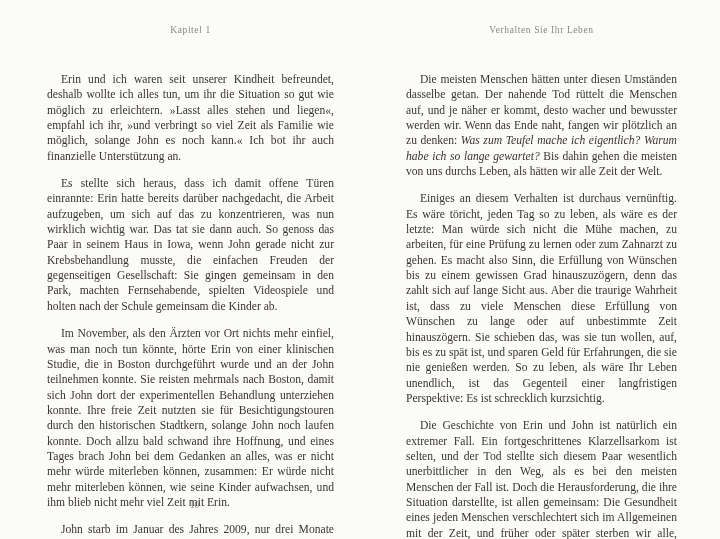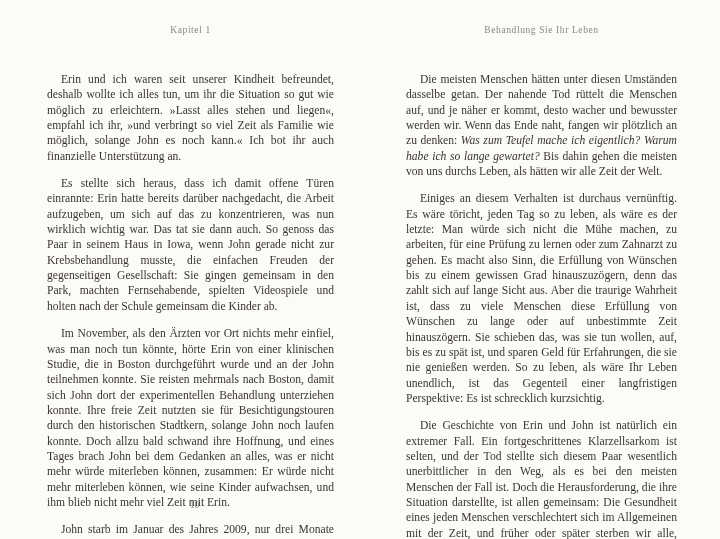--- a/index.html
+++ b/index.html
@@ -73,21 +73,21 @@
     <div class="page-body">
       <p>Erin und ich waren seit unserer Kindheit befreundet, deshalb wollte ich alles tun, um ihr die Situation so gut wie möglich zu erleichtern. »Lasst alles stehen und liegen«, empfahl ich ihr, »und verbringt so viel Zeit als Familie wie möglich, solange John es noch kann.« Ich bot ihr auch finanzielle Unterstützung an.</p>
       <p>Es stellte sich heraus, dass ich damit offene Türen einrannte: Erin hatte bereits darüber nachgedacht, die Arbeit aufzugeben, um sich auf das zu konzentrieren, was nun wirklich wichtig war. Das tat sie dann auch. So genoss das Paar in seinem Haus in Iowa, wenn John gerade nicht zur Krebsbehandlung musste, die einfachen Freuden der gegenseitigen Gesellschaft: Sie gingen gemeinsam in den Park, machten Fernsehabende, spielten Videospiele und holten nach der Schule gemeinsam die Kinder ab.</p>
       <p>Im November, als den Ärzten vor Ort nichts mehr einfiel, was man noch tun könnte, hörte Erin von einer klinischen Studie, die in Boston durchgeführt wurde und an der John teilnehmen konnte. Sie reisten mehrmals nach Boston, damit sich John dort der experimentellen Behandlung unterziehen konnte. Ihre freie Zeit nutzten sie für Besichtigungstouren durch den historischen Stadtkern, solange John noch laufen konnte. Doch allzu bald schwand ihre Hoffnung, und eines Tages brach John bei dem Gedanken an alles, was er nicht mehr würde miterleben können, zusammen: Er würde nicht mehr miterleben können, wie seine Kinder aufwachsen, und ihm blieb nicht mehr viel Zeit mit Erin.</p>
       <p>John starb im Januar des Jahres 2009, nur drei Monate nach seiner Diagnose. Im Rückblick erinnert sich Erin an die traumatische Zeit und wie sehr es an ihr zehrte, aber sie ist froh, viel sie damals ihren Job aufgegeben hat, um zu Hause bei John zu sein.</p>
     </div>
     <div class="page-number">10</div>
   </section>
 
   <section class="page right">
-    <div class="running-header">Behandlung Sie Ihr Leben</div>
+    <div class="running-header">Verhalten Sie Ihr Leben</div>
     <div class="page-body">
       <p><span>Die meisten Menschen hätten unter diesen Umständen dasselbe getan. Der nahende Tod rüttelt die Menschen auf, und je näher er kommt, desto wacher und bewusster werden wir. Wenn das Ende naht, fangen wir plötzlich an zu denken: </span><span class="italic">Was zum Teufel mache ich eigentlich? Warum habe ich so lange gewartet?</span><span> Bis dahin gehen die meisten von uns durchs Leben, als hätten wir alle Zeit der Welt.</span></p>
       <p>Einiges an diesem Verhalten ist durchaus vernünftig. Es wäre töricht, jeden Tag so zu leben, als wäre es der letzte: Man würde sich nicht die Mühe machen, zu arbeiten, für eine Prüfung zu lernen oder zum Zahnarzt zu gehen. Es macht also Sinn, die Erfüllung von Wünschen bis zu einem gewissen Grad hinauszuzögern, denn das zahlt sich auf lange Sicht aus. Aber die traurige Wahrheit ist, dass zu viele Menschen diese Erfüllung von Wünschen zu lange oder auf unbestimmte Zeit hinauszögern. Sie schieben das, was sie tun wollen, auf, bis es zu spät ist, und sparen Geld für Erfahrungen, die sie nie genießen werden. So zu leben, als wäre Ihr Leben unendlich, ist das Gegenteil einer langfristigen Perspektive: Es ist schrecklich kurzsichtig.</p>
       <p>Die Geschichte von Erin und John ist natürlich ein extremer Fall. Ein fortgeschrittenes Klarzellsarkom ist selten, und der Tod stellte sich diesem Paar wesentlich unerbittlicher in den Weg, als es bei den meisten Menschen der Fall ist. Doch die Herausforderung, die ihre Situation darstellte, ist allen gemeinsam: Die Gesundheit eines jeden Menschen verschlechtert sich im Allgemeinen mit der Zeit, und früher oder später sterben wir alle, sodass wir alle die Frage beantworten müssen, wie wir das Beste aus unserer endlichen Zeit auf der Erde machen können. Das klingt wie eine große philosophische Frage – aber so sehe ich das nicht. Ich bin ausgebildeter Ingenieur</p>
     </div>
   </section>
 
 </div>
 
 </body></html>

